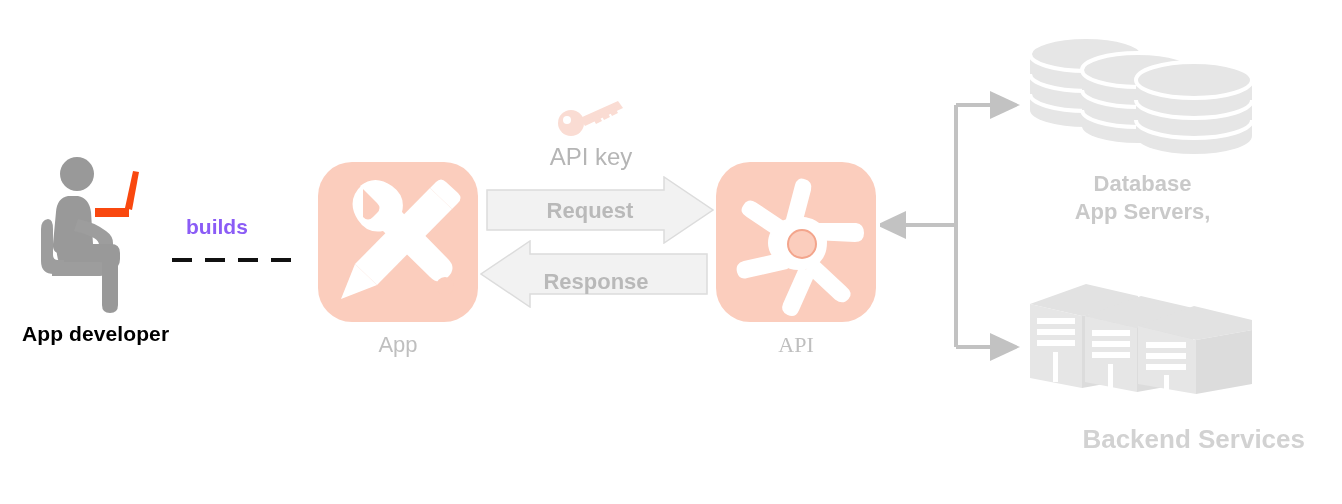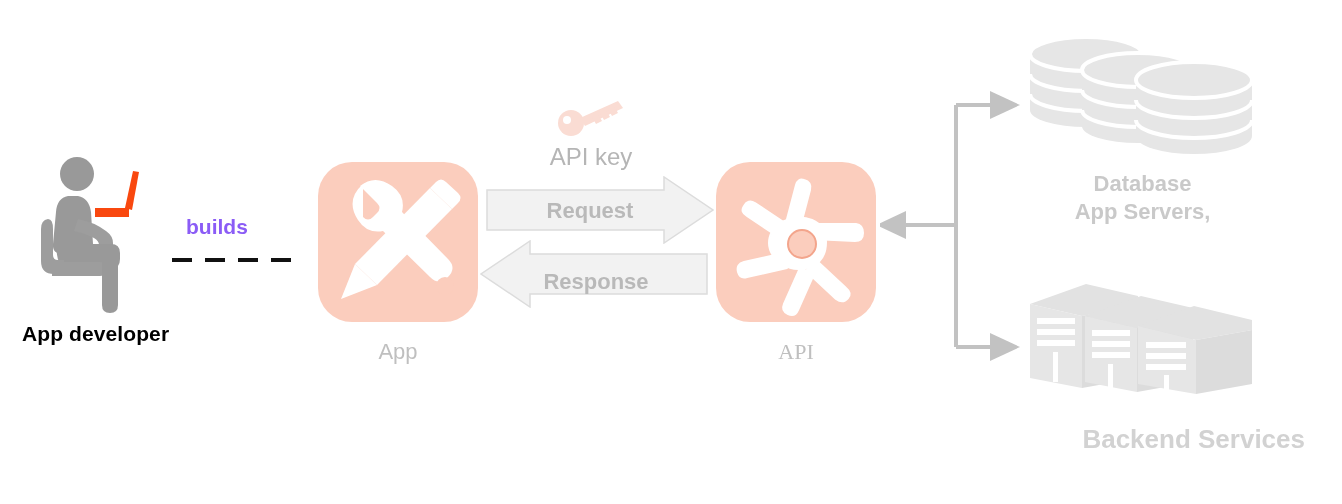--- a/index.html
+++ b/index.html
@@ -52,21 +52,20 @@
   }
   #app-box  { left: 318px; top: 162px; width: 160px; height: 160px; }
   #api-box  { left: 716px; top: 162px; width: 160px; height: 160px; }
 
   .node-caption {
     font-size: 22px;
     font-weight: normal;
     color: #bfbfbf;
     text-align: center;
     width: 160px;
-    margin-top: 7px;
   }
   #app-caption { left: 318px; top: 332px; }
   #api-caption { left: 716px; top: 332px; font-family: Liberation Serif, serif; }
 
   
   #api-key-icon { left: 556px; top: 98px; width: 70px; height: 40px; }
   #api-key-label {
     left: 487px; top: 143px;
     width: 208px;
     text-align: center;

